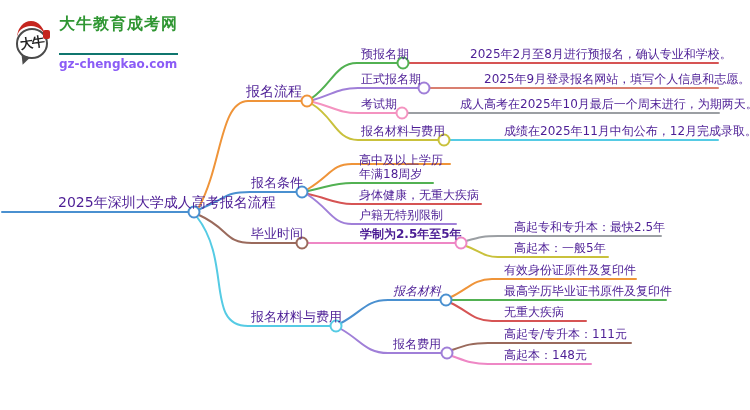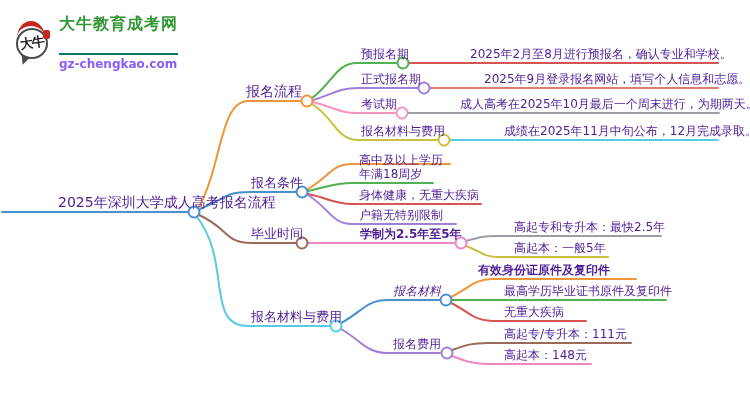--- a/index.html
+++ b/index.html
@@ -121,20 +121,20 @@
   <div class="nlabel f12" style="left:359px;top:189px;">身体健康，无重大疾病</div>
   <div class="nlabel f12" style="left:359px;top:209px;">户籍无特别限制</div>
 
   <div class="nlabel f13" style="left:251px;top:227px;">毕业时间</div>
   <div class="nlabel f12" style="left:360px;top:228px;font-weight:bold;">学制为2.5年至5年</div>
   <div class="nlabel f12" style="left:514px;top:221px;">高起专和专升本：最快2.5年</div>
   <div class="nlabel f12" style="left:514px;top:242px;">高起本：一般5年</div>
 
   <div class="nlabel f13" style="left:251px;top:310px;">报名材料与费用</div>
   <div class="nlabel f12" style="left:393px;top:285px;font-style:italic;">报名材料</div>
-  <div class="nlabel f12" style="left:478px;top:264px;font-weight:bold;">有效身份证原件及复印件</div>
+  <div class="nlabel f12" style="left:504px;top:264px;">有效身份证原件及复印件</div>
   <div class="nlabel f12" style="left:504px;top:285px;">最高学历毕业证书原件及复印件</div>
   <div class="nlabel f12" style="left:504px;top:306px;">无重大疾病</div>
   <div class="nlabel f12" style="left:393px;top:338px;">报名费用</div>
   <div class="nlabel f12" style="left:504px;top:328px;">高起专/专升本：111元</div>
   <div class="nlabel f12" style="left:504px;top:349px;">高起本：148元</div>
 
 </div>
 
 </body></html>

